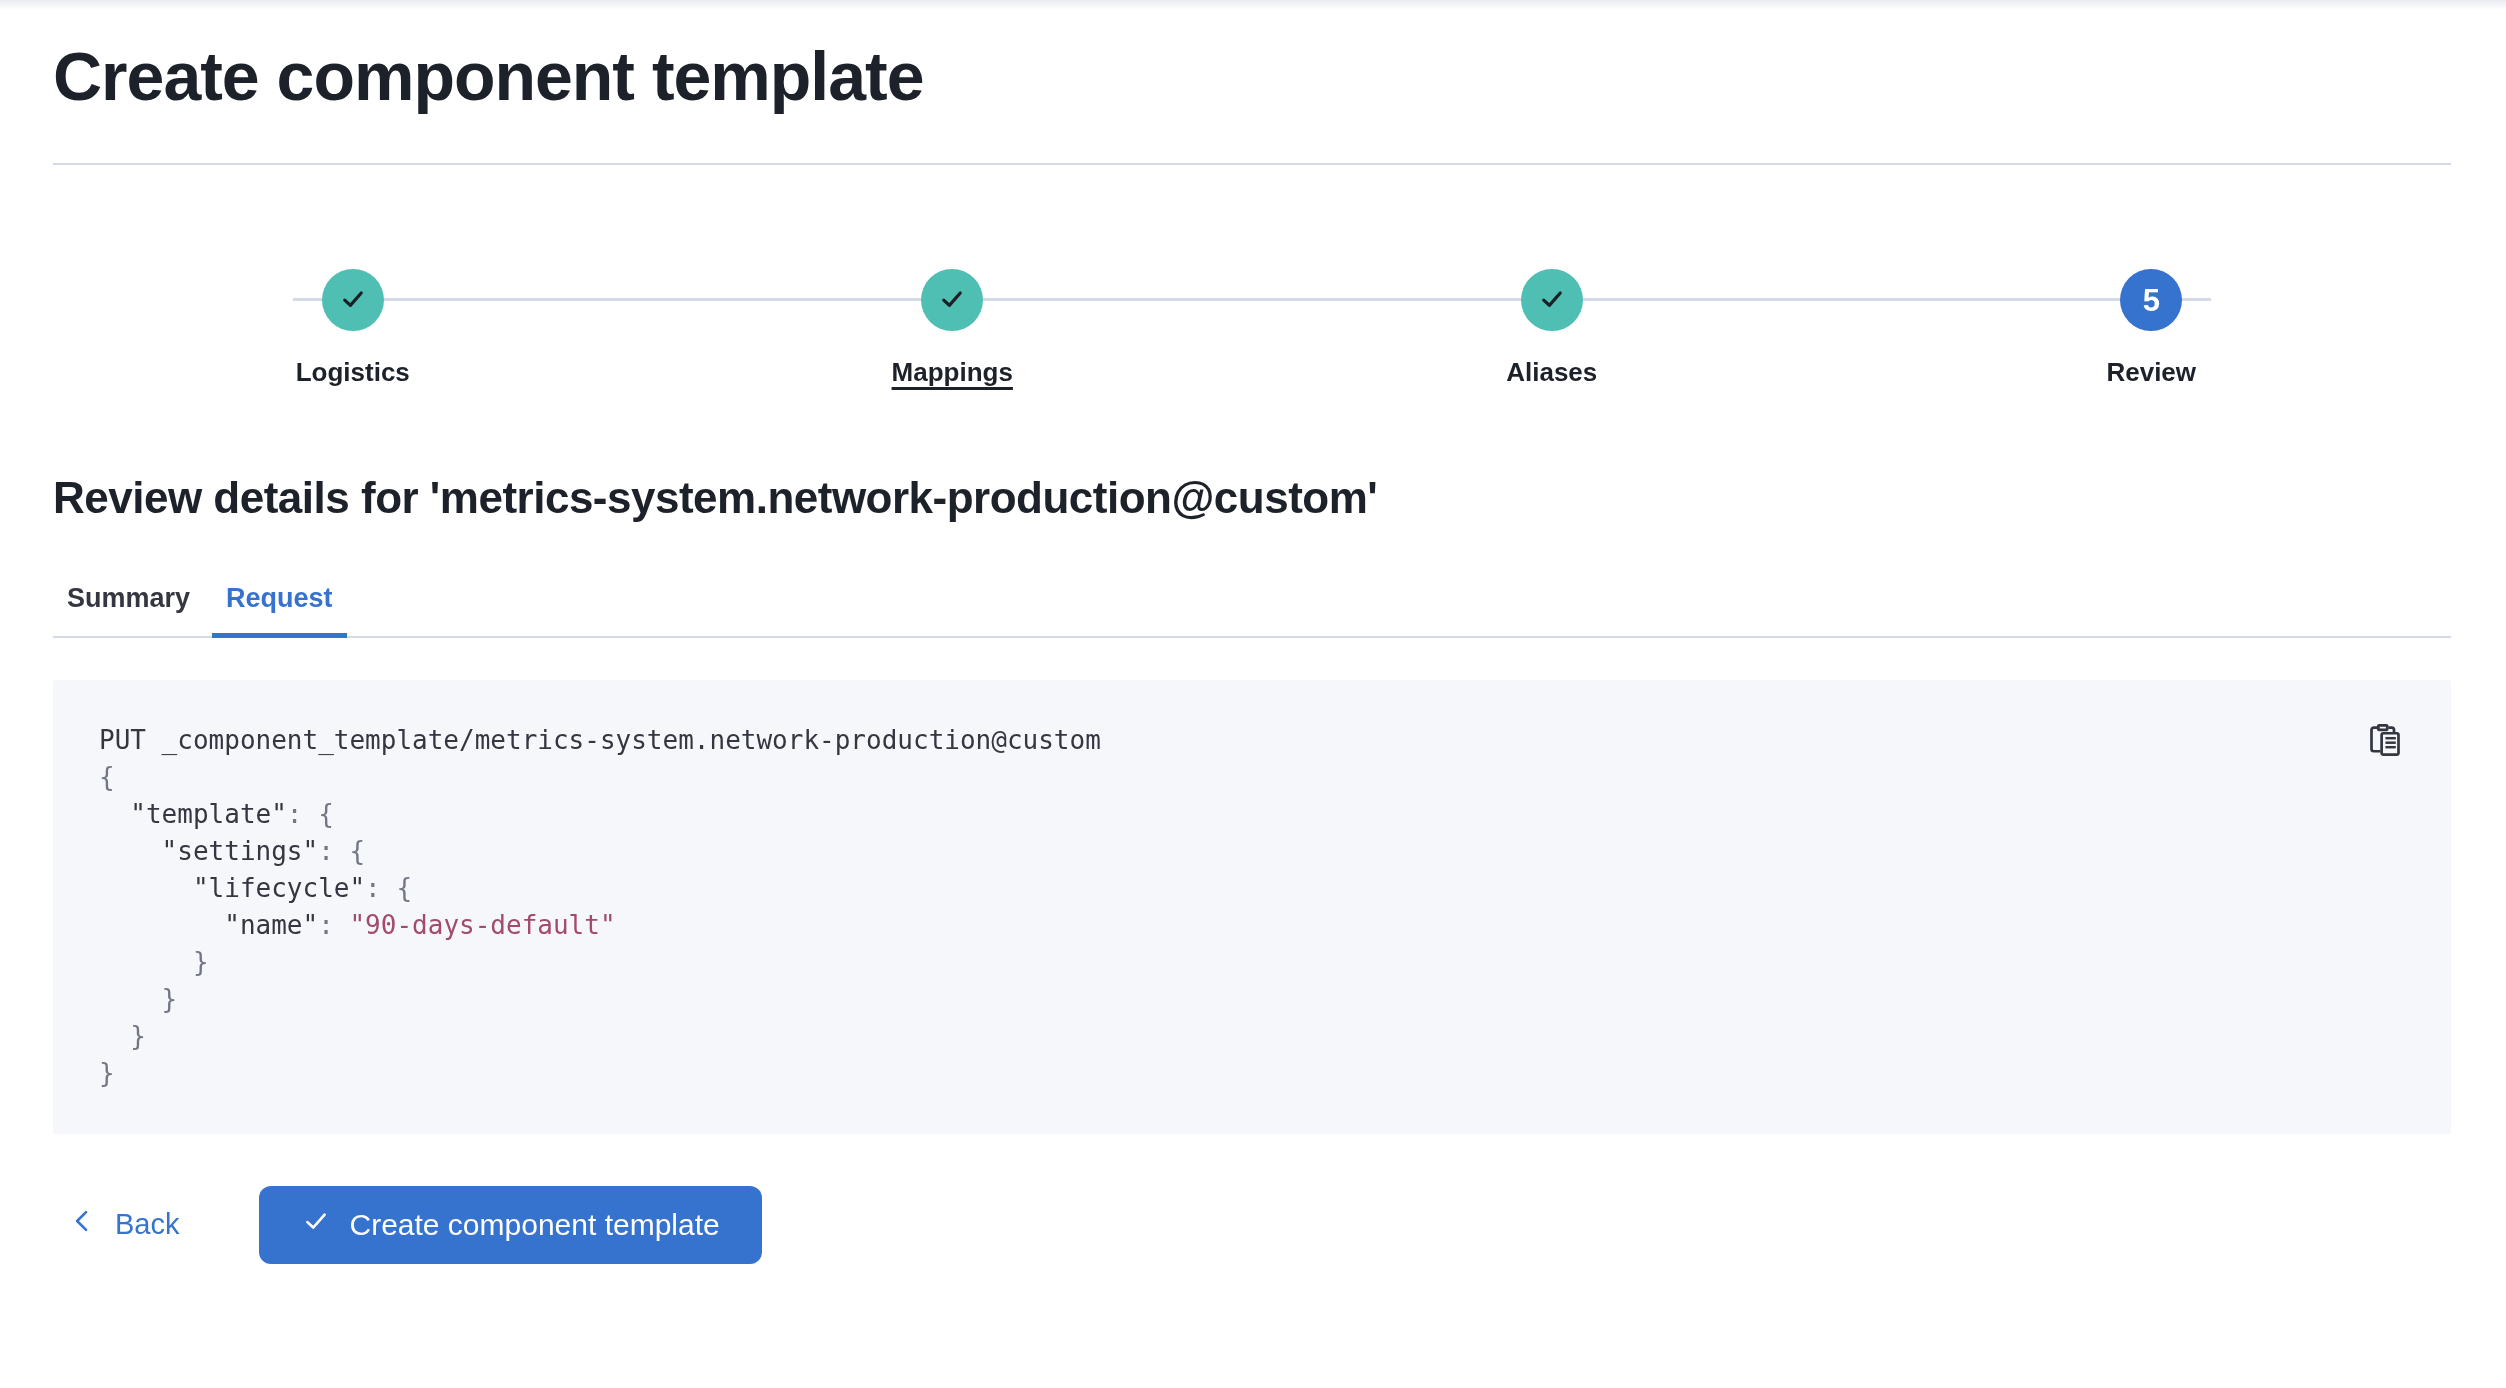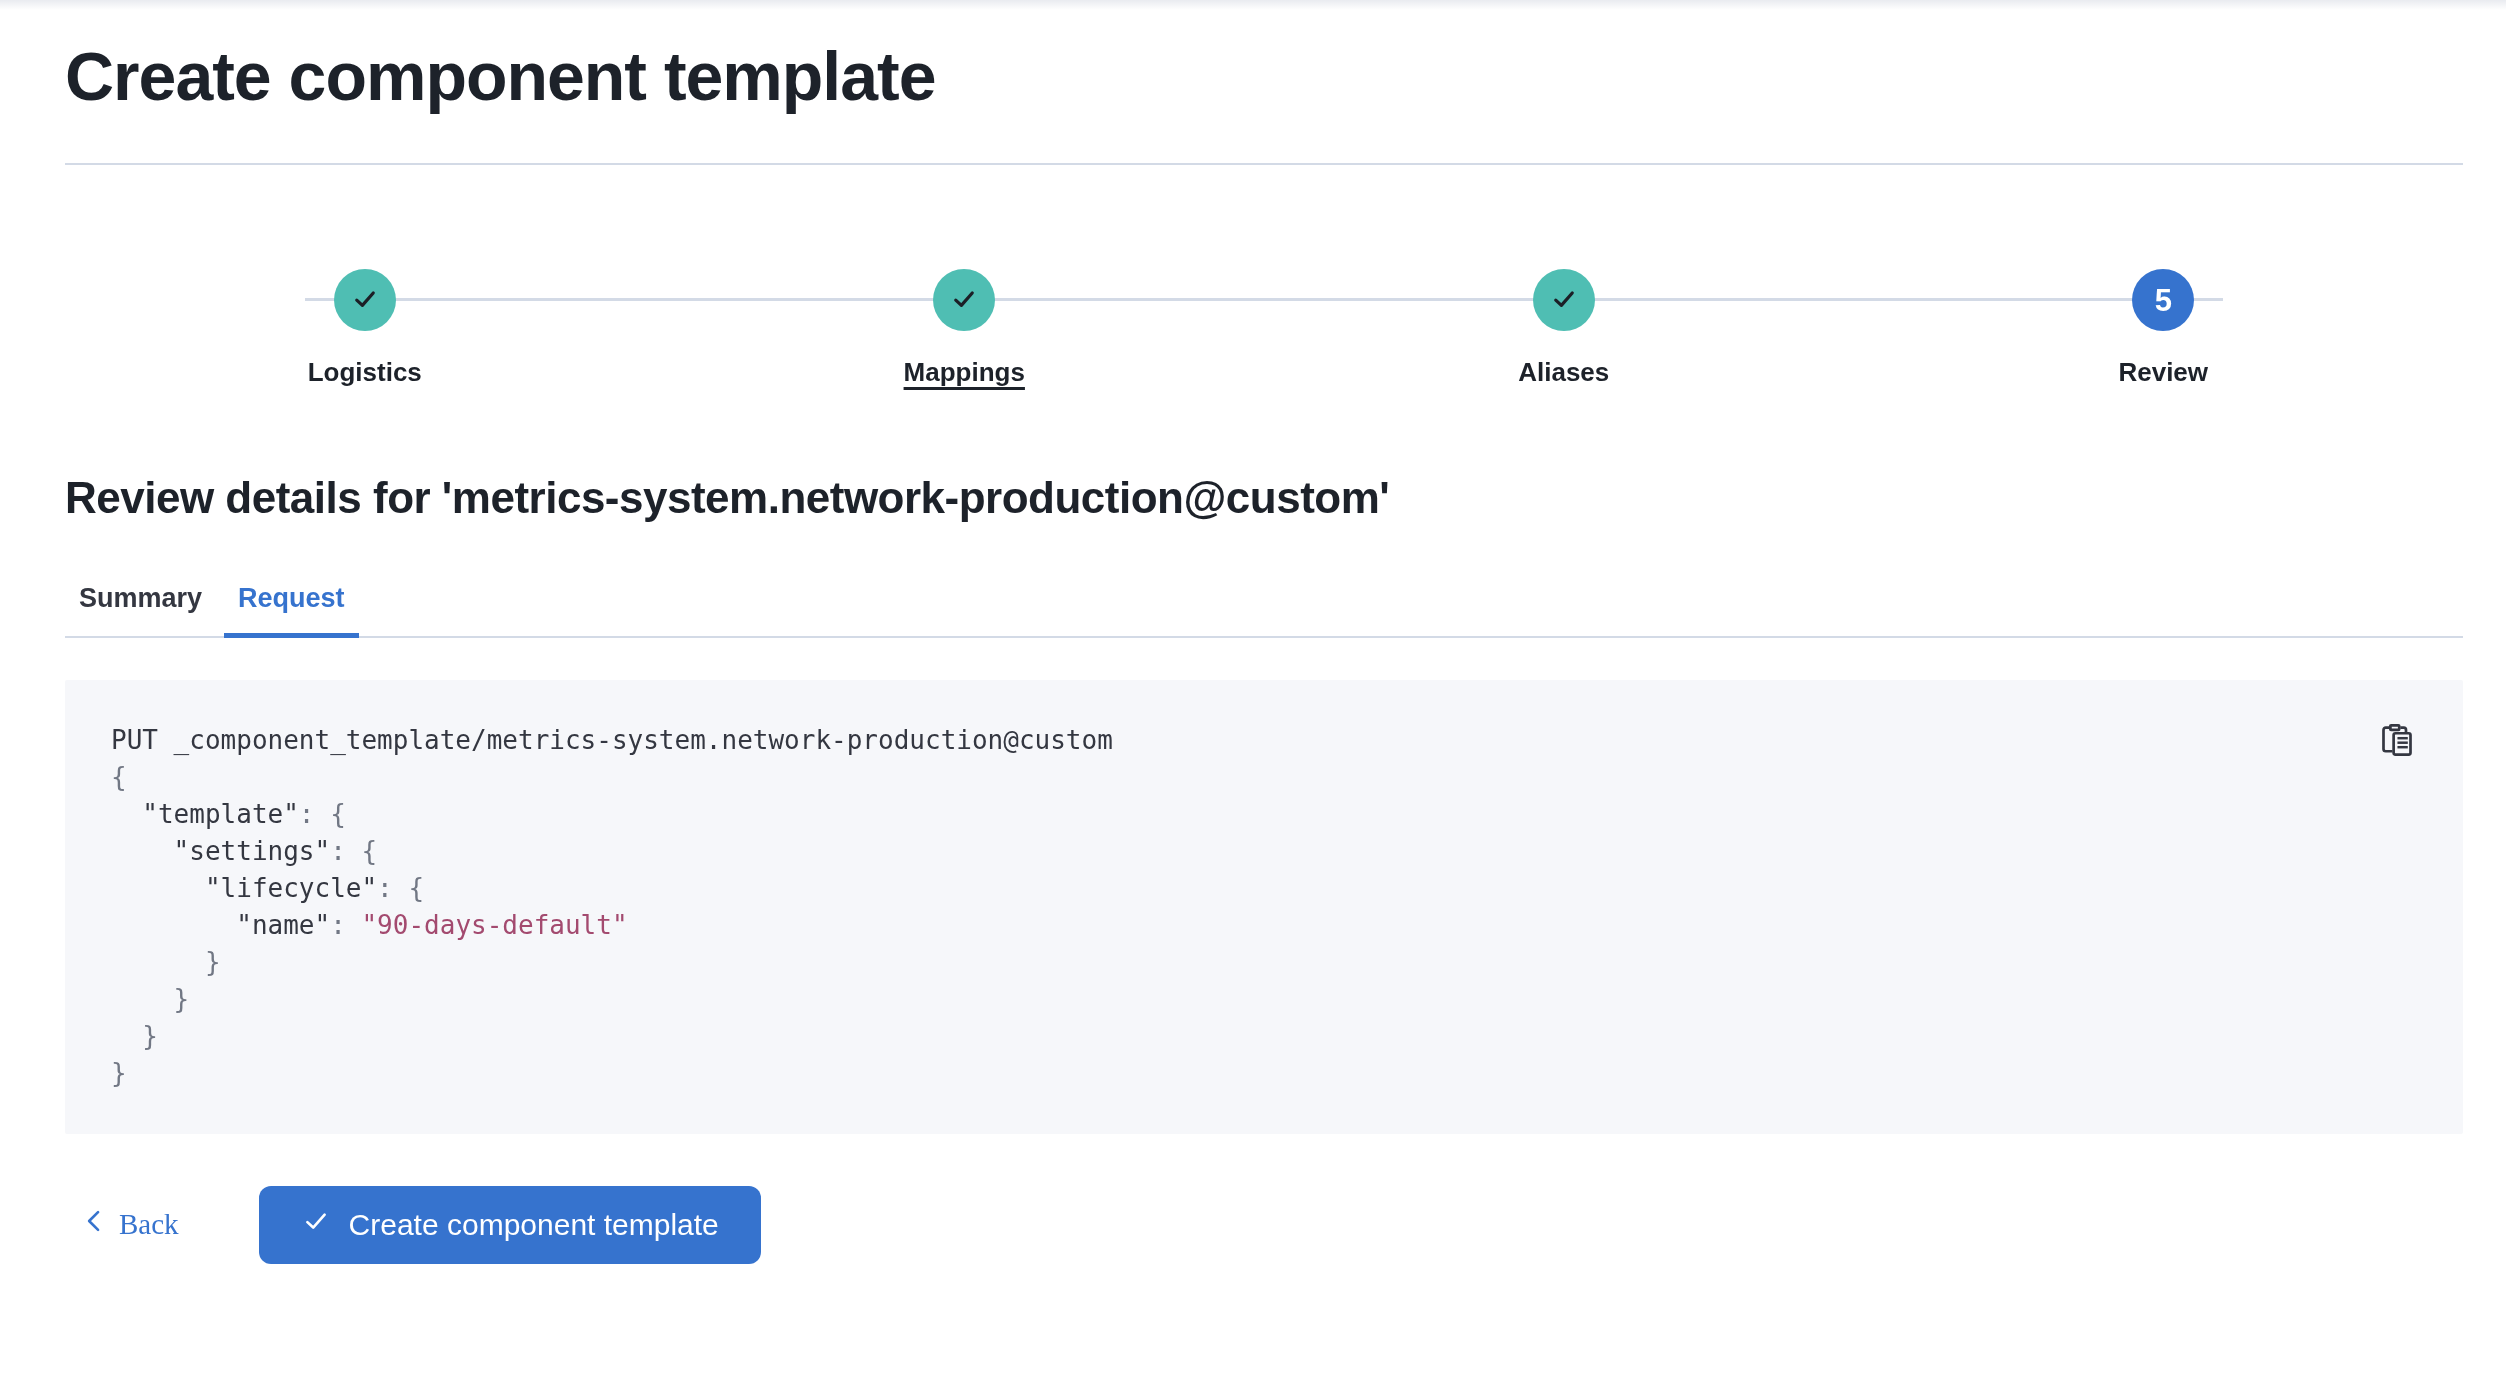--- a/index.html
+++ b/index.html
@@ -9,21 +9,21 @@
     font-family: "Liberation Sans", sans-serif;
     color: #343741;
     position: relative;
     overflow: hidden;
   }
   .top-shadow {
     position: absolute; top: 0; left: 0; right: 0; height: 10px;
     background: linear-gradient(#e9ebf0, #ffffff);
   }
   .content {
-    position: absolute; top: 0; left: 65px; width: 2398px;
+    position: absolute; top: 0; left: 53px; width: 2398px;
   }
   h1.page-title {
     margin-top: 34px;
     font-size: 68px; line-height: 1.25; font-weight: 700;
     color: #1d222a; letter-spacing: -1px;
   }
   hr.rule {
     border: none; border-top: 2px solid var(--rule, #d3dae6);
     margin-top: 44px;
   }
@@ -110,26 +110,26 @@
     background: transparent; border: none; cursor: pointer;
     display: flex; align-items: center; justify-content: center;
     border-radius: 6px;
   }
   
   .footer {
     margin-top: 52px;
     display: flex; align-items: center;
   }
   .back-link {
-    display: flex; align-items: center; gap: 12px;
+    display: flex; align-items: center; gap: 20px;
     padding: 0 16px;
     color: var(--primary, #3673ce);
     font-size: 29px; font-weight: 500;
     background: transparent; border: none; cursor: pointer;
-    font-family: Liberation Serif, serif; text-decoration: none;
+    font-family: Liberation Sans, sans-serif; text-decoration: none;
   }
   .submit-btn {
     margin-left: 64px;
     height: 78px; padding: 0 42px;
     display: flex; align-items: center; gap: 18px;
     background: var(--primary, #3673ce);
     color: #ffffff;
     font-size: 30px; font-weight: 500; font-family: inherit;
     border: none; border-radius: 12px; cursor: pointer;
   }

